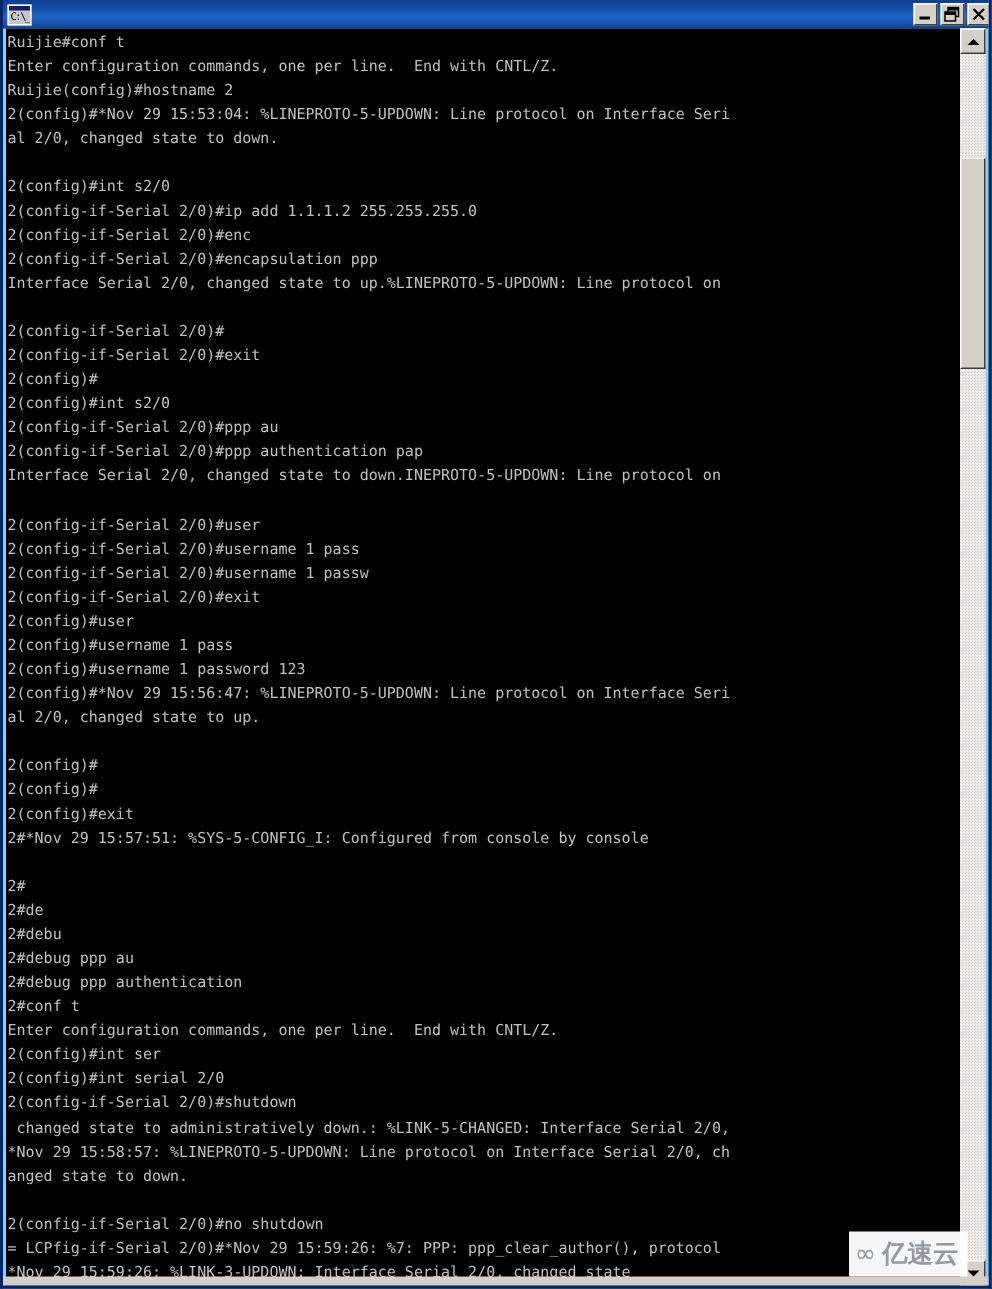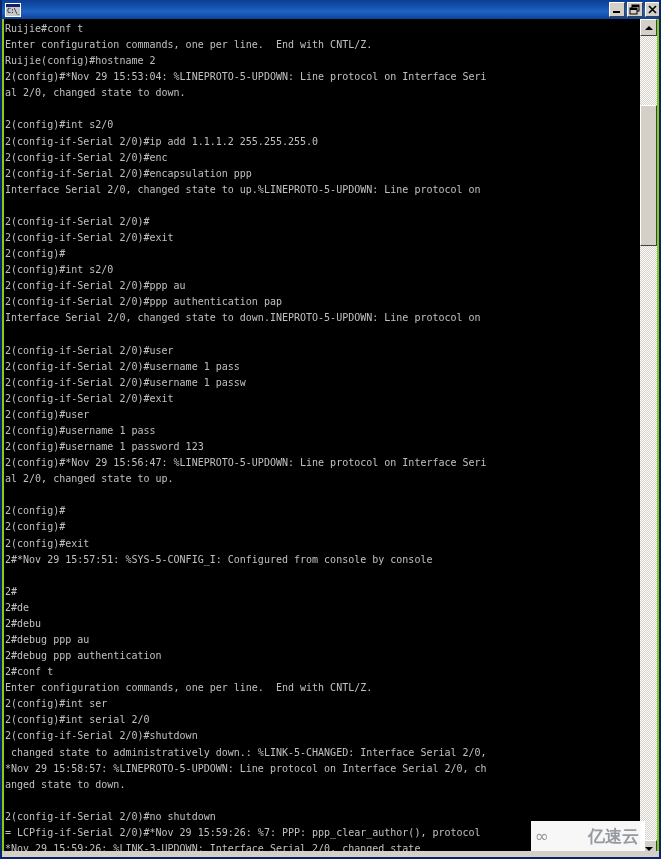--- a/index.html
+++ b/index.html
@@ -12,21 +12,21 @@
     height: 859px;
     overflow: hidden;
     font-family: "DejaVu Sans Mono", "Liberation Mono", monospace;
   }
 
   
   #telnet-window {
     position: relative;
     width: 661px;
     height: 859px;
-    background: #84cc16;
+    background: #7dd3fc;
     box-sizing: border-box;
     border-left: 2px solid #0a246a;
     border-right: 2px solid #0a246a;
     border-bottom: 2px solid #0a246a;
     border-top: 0;
     overflow: hidden;
   }
 
   
   #titlebar {
@@ -213,21 +213,20 @@
     line-height: 17px;
     font-family: "DejaVu Sans", sans-serif;
   }
   #watermark .wm-text {
     color: #9aa0a6;
     font-size: 17px;
     line-height: 18px;
     font-family: "DejaVu Sans", sans-serif;
     font-weight: bold;
     letter-spacing: 0px;
-    margin-left: 35px;
   }
 </style>
 </head>
 <body>
 
 <div id="telnet-window">
 
   <div id="titlebar">
     <div class="title-icon">
       <div class="icon-bar"></div>

